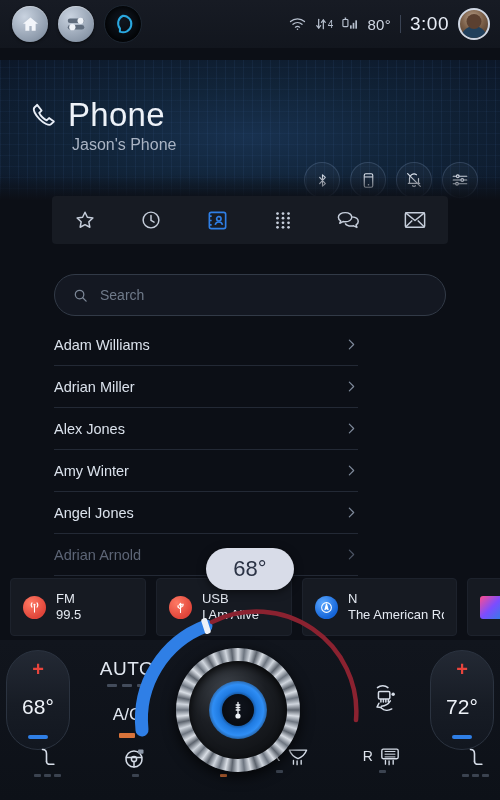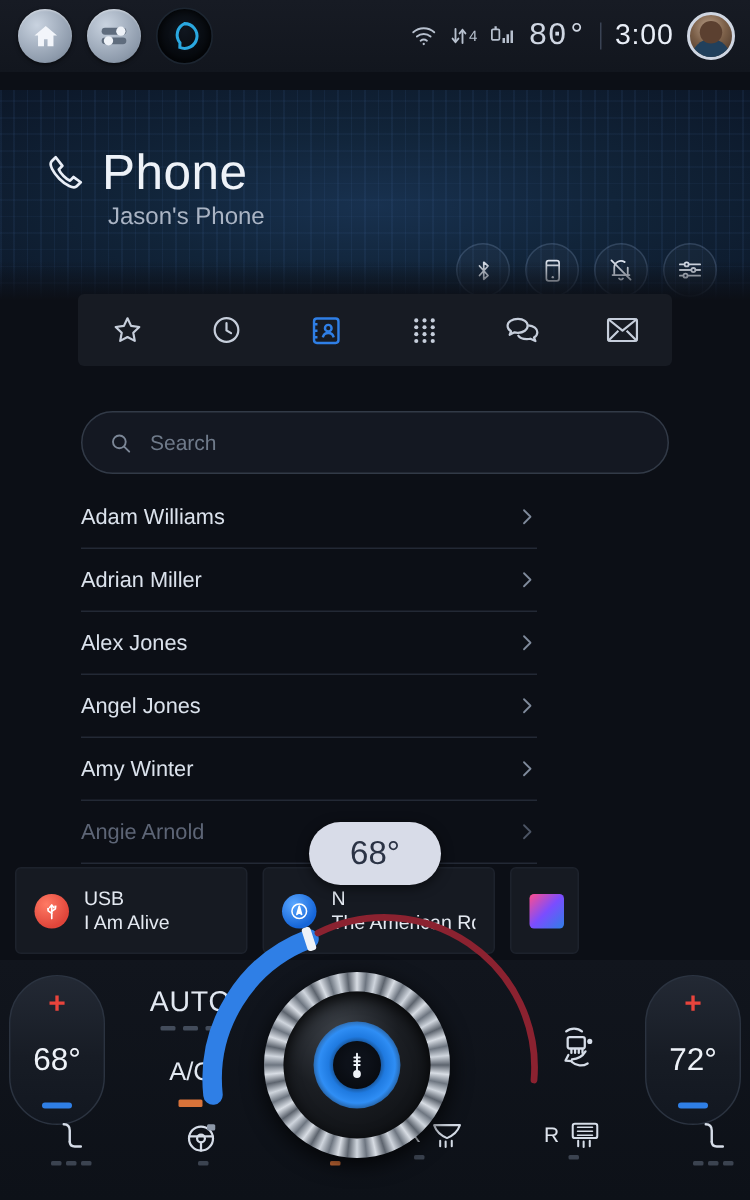--- a/index.html
+++ b/index.html
@@ -27,21 +27,21 @@
     box-shadow:0 1px 3px rgba(0,0,0,.6), inset 0 1px 1px rgba(255,255,255,.35);
   }
   .alexa-btn{
     width:38px; height:38px; border-radius:50%;
     background:radial-gradient(circle at 50% 40%, #10161f, #05080c 70%);
     border:1px solid #1c2530;
     display:flex; align-items:center; justify-content:center;
     box-shadow:inset 0 0 6px rgba(0,0,0,.9);
   }
   .sb-right{ display:flex; align-items:center; gap:9px; }
-  .sb-temp{ font-size:21px; color:#cfd6e2; letter-spacing:.3px;font-family:Liberation Mono, monospace;}
+  .sb-temp{ font-size:15px; color:#cfd6e2; letter-spacing:.3px;}
   .sb-div{ width:1px; height:18px; background:#3a4354; }
   .sb-time{ font-size:19px; color:#e9eef7; letter-spacing:.5px; }
   .avatar{
     width:32px; height:32px; border-radius:50%;
     background:radial-gradient(circle at 45% 30%, #b9a08a 0%, #7b5f48 45%, #3c2b20 100%);
     border:2px solid #cfd6e2; position:relative; overflow:hidden;
   }
   .avatar:after{
     content:""; position:absolute; left:50%; top:58%; transform:translateX(-50%);
     width:26px; height:20px; border-radius:13px 13px 0 0;
@@ -427,46 +427,60 @@
   </div>
   <div class="contact">
     <span class="nm">Alex Jones</span>
     <span class="chev">
       <svg width="13" height="13" viewBox="0 0 24 24" fill="none" stroke="currentColor" stroke-width="2.2" stroke-linecap="round" stroke-linejoin="round">
           <path d="M8 4l8 8-8 8"></path>
         </svg>
     </span>
   </div>
   <div class="contact">
+    <span class="nm">Amy Winter</span>
+    <span class="chev">
+      <svg width="13" height="13" viewBox="0 0 24 24" fill="none" stroke="currentColor" stroke-width="2.2" stroke-linecap="round" stroke-linejoin="round">
+          <path d="M8 4l8 8-8 8"></path>
+        </svg>
+    </span>
+  </div>
+  <div class="contact">
     <span class="nm">Angel Jones</span>
     <span class="chev">
       <svg width="13" height="13" viewBox="0 0 24 24" fill="none" stroke="currentColor" stroke-width="2.2" stroke-linecap="round" stroke-linejoin="round">
           <path d="M8 4l8 8-8 8"></path>
         </svg>
     </span>
   </div>
-  <div class="contact">
-    <span class="nm">Amy Winter</span>
+  <div class="contact faded">
+    <span class="nm">Adrian Arnold</span>
     <span class="chev">
       <svg width="13" height="13" viewBox="0 0 24 24" fill="none" stroke="currentColor" stroke-width="2.2" stroke-linecap="round" stroke-linejoin="round">
           <path d="M8 4l8 8-8 8"></path>
         </svg>
     </span>
   </div>
-  <div class="contact faded">
-    <span class="nm">Angie Arnold</span>
-    <span class="chev">
-      <svg width="13" height="13" viewBox="0 0 24 24" fill="none" stroke="currentColor" stroke-width="2.2" stroke-linecap="round" stroke-linejoin="round">
-          <path d="M8 4l8 8-8 8"></path>
-        </svg>
-    </span>
-  </div>
 </div>
 
 <div class="cards">
+  <div class="card">
+    <span class="card-ic ic-red">
+      <svg width="13" height="13" viewBox="0 0 24 24" fill="none" stroke="#fff" stroke-width="2" stroke-linecap="round">
+        <path d="M12 9.5v11"></path>
+          <circle cx="12" cy="7" r="2" fill="#fff" stroke="none"></circle>
+        <path d="M7.4 3.4a6.5 6.5 0 0 0 0 8"></path>
+          <path d="M16.6 3.4a6.5 6.5 0 0 1 0 8"></path>
+      </svg>
+    </span>
+    <span class="card-txt">
+      <span class="card-l1">FM</span>
+      <span class="card-l2">99.5</span>
+    </span>
+  </div>
 
   <div class="card">
     <span class="card-ic ic-red">
       <svg width="13" height="13" viewBox="0 0 24 24" fill="none" stroke="#fff" stroke-width="2" stroke-linecap="round" stroke-linejoin="round">
         <path d="M12 21V5"></path>
           <path d="M9.5 7.5 12 4.2l2.5 3.3"></path>
         <path d="M12 14.5 7.5 11.5v-2"></path>
           <circle cx="7.5" cy="9" r="1.3" fill="#fff" stroke="none"></circle>
         <path d="M12 12 16.5 9V7"></path>
           <rect x="15.2" y="5" width="2.6" height="2.2" fill="#fff" stroke="none"></rect>

